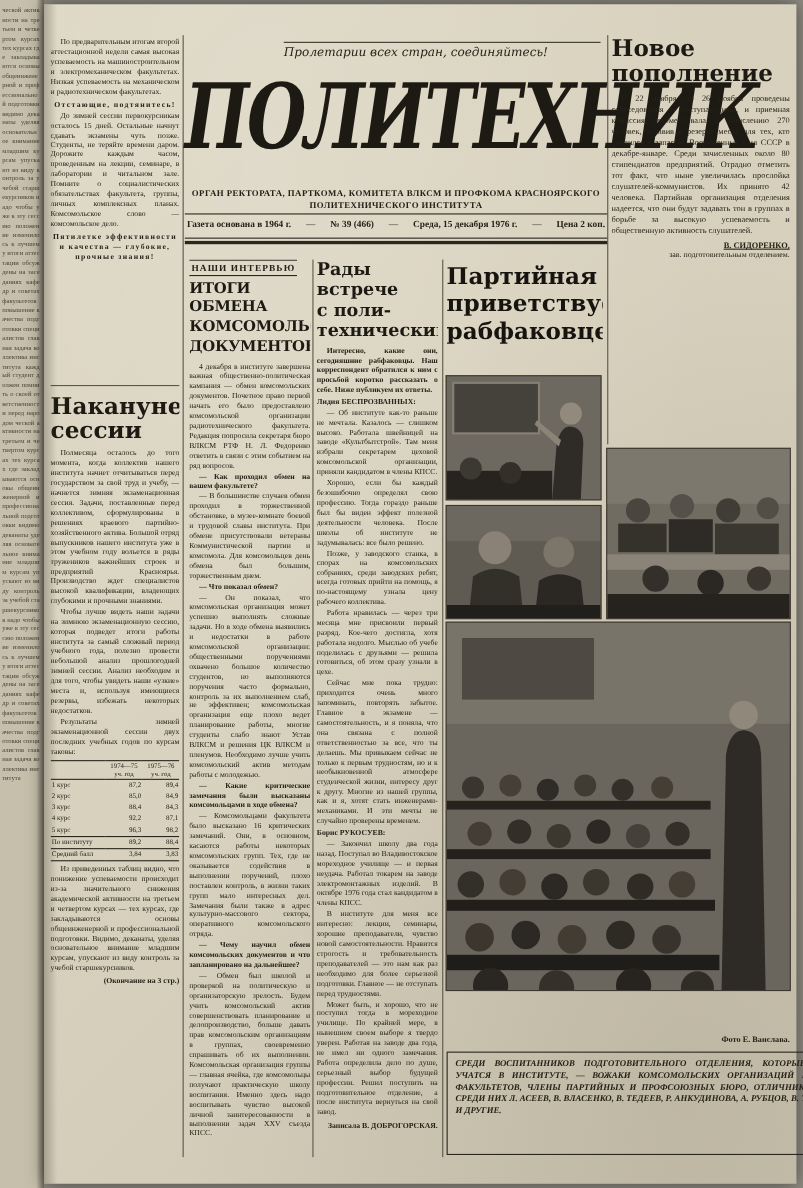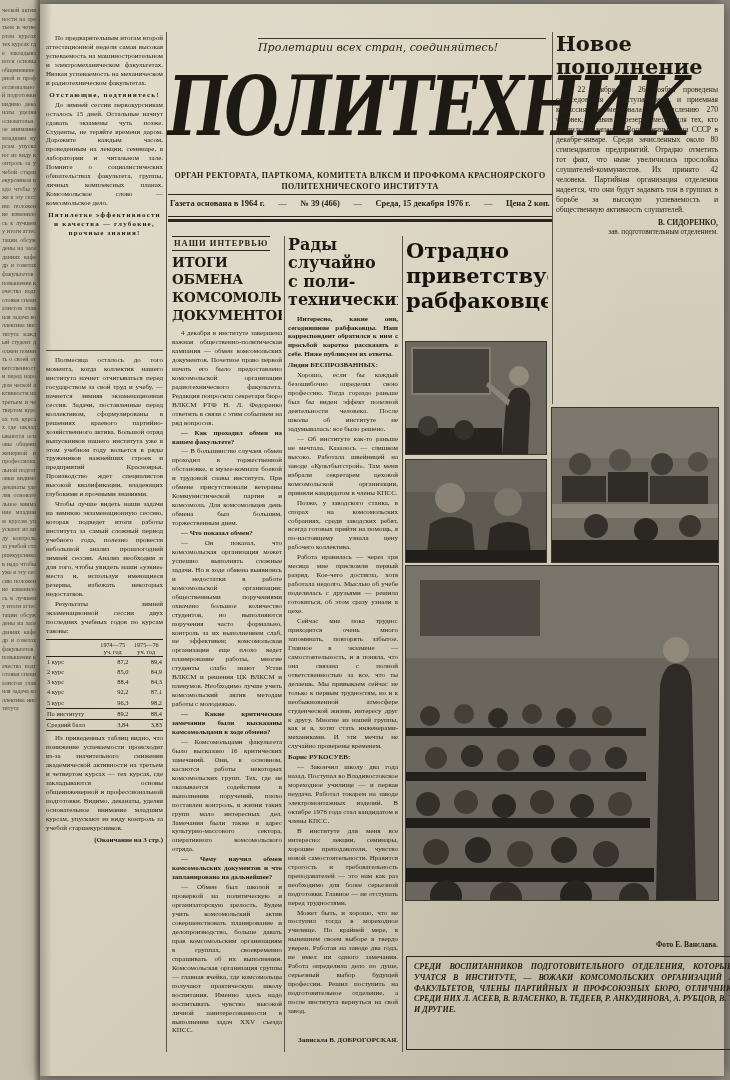--- a/index.html
+++ b/index.html
@@ -45,38 +45,38 @@
   
   .col{position:absolute;overflow:hidden;}
   .jtext{font-size:7px;line-height:1.28;text-align:justify;}
   .jtext p{text-indent:9px;margin-bottom:1px;}
   .jtext p.noind{text-indent:0;}
   .q{font-weight:bold;}
   .emph{font-weight:bold;text-align:center;text-indent:0!important;letter-spacing:1.2px;margin:3px 0;}
   .boldp{font-weight:bold;}
   .cont{font-weight:bold;text-align:right;text-indent:0!important;margin-top:3px;}
   .speaker{font-weight:bold;text-indent:9px;margin-top:2px;}
-  .byline{font-weight:bold;text-align:right;text-indent:0!important;margin-top:20px;}
+  .byline{font-weight:bold;text-align:right;text-indent:0!important;margin-top:3px;}
 
   
   .h-nakanune{font-family:"DejaVu Serif",serif;font-weight:bold;font-size:21px;line-height:1.05;
     margin:2px 0 6px 0;color:#1d1a14;}
   .kicker{display:inline-block;font-size:8.5px;font-weight:bold;letter-spacing:1px;
     border-top:1px solid #2a261f;border-bottom:1px solid #2a261f;padding:1px 2px;margin-bottom:3px;}
   .h-col2{font-family:"DejaVu Serif",serif;font-weight:bold;font-size:13.5px;line-height:1.3;
     letter-spacing:-.2px;margin-bottom:5px;color:#1d1a14;}
   .h-col3{font-family:"DejaVu Serif",serif;font-weight:bold;font-size:16px;line-height:1.15;
     margin-bottom:5px;color:#1d1a14;}
   .h-col4{font-family:"DejaVu Serif",serif;font-weight:bold;font-size:21px;line-height:1.2;
     color:#17140f;}
   .h-col5{font-family:"DejaVu Serif",serif;font-weight:bold;font-size:21px;line-height:1.1;
     margin-bottom:7px;color:#1d1a14;}
   .col5-text{font-size:7.6px;line-height:1.32;text-align:justify;}
   .col5-text p{text-indent:9px;margin-bottom:2px;}
-  .sig{font-weight:bold;text-align:right;font-size:7.6px;margin-top:3px;}
+  .sig{font-weight:bold;text-align:right;font-size:7.6px;margin-top:3px;text-decoration:underline;}
   .sigrole{text-align:right;font-size:7.2px;}
 
   
   .grades{width:100%;border-collapse:collapse;font-size:6.4px;margin:3px 0 3px 0;
     border-top:1px solid #2a261f;border-bottom:1px solid #2a261f;}
   .grades td{padding:1px 1px;text-align:right;vertical-align:bottom;}
   .grades td.lbl{text-align:left;}
   .grades tr.ghead td{text-align:center;border-bottom:1px solid #2a261f;font-size:6.2px;line-height:1.15;}
   .grades tr.sum td{border-top:1px solid #2a261f;}
 
@@ -122,20 +122,24 @@
   </div>
 
   <div class="col jtext" style="left:6px;top:30px;width:117px;height:312px;">
     <p>По предварительным итогам второй аттестационной недели самая высокая успеваемость на машиностроительном и электромеханическом факультетах. Низкая успеваемость на механическом и радиотехническом факультетах.</p>
     <p class="emph">Отстающие, подтянитесь!</p>
     <p>До зимней сессии первокурсникам осталось 15 дней. Остальные начнут сдавать экзамены чуть позже. Студенты, не теряйте времени даром. Дорожите каждым часом, проведенным на лекции, семинаре, в лаборатории и читальном зале. Помните о социалистических обязательствах факультета, группы, личных комплексных планах. Комсомольское слово — комсомольское дело.</p>
     <p class="emph">Пятилетке эффективности и качества — глубокие, прочные знания!</p>
   </div>
 
   <div class="col jtext" style="left:6px;top:352px;width:117px;height:696px;">
+    <div class="h-nakanune">
+      <span>Накануне</span><br>
+      <span>сессии</span>
+    </div>
     <p>Полмесяца осталось до того момента, когда коллектив нашего института начнет отчитываться перед государством за свой труд и учебу, — начнется зимняя экзаменационная сессия. Задачи, поставленные перед коллективом, сформулированы в решениях краевого партийно-хозяйственного актива. Большой отряд выпускников нашего института уже в этом учебном году вольется в ряды тружеников важнейших строек и предприятий Красноярья. Производство ждет специалистов высокой квалификации, владеющих глубокими и прочными знаниями.</p>
     <p>Чтобы лучше видеть наши задачи на зимнюю экзаменационную сессию, которая подведет итоги работы института за самый сложный период учебного года, полезно провести небольшой анализ прошлогодней зимней сессии. Анализ необходим и для того, чтобы увидеть наши «узкие» места и, используя имеющиеся резервы, избежать некоторых недостатков.</p>
     <p>Результаты зимней экзаменационной сессии двух последних учебных годов по курсам таковы:</p>
     <table class="grades">
       <tbody>
           <tr class="ghead">
         <td class="lbl"></td>
         <td><span>1974—75</span><br><span>уч. год</span></td>
         <td><span>1975—76</span><br><span>уч. год</span></td>
       </tr>
@@ -189,40 +193,40 @@
     <p class="q">— Что показал обмен?</p>
     <p>— Он показал, что комсомольская организация может успешно выполнять сложные задачи. Но в ходе обмена выявились и недостатки в работе комсомольской организации: общественными поручениями охвачено большое количество студентов, но выполняются поручения часто формально, контроль за их выполнением слаб, не эффективен; комсомольская организация еще плохо ведет планирование работы, многие студенты слабо знают Устав ВЛКСМ и решения ЦК ВЛКСМ и пленумов. Необходимо лучше учить комсомольский актив методам работы с молодежью.</p>
     <p class="q">— Какие критические замечания были высказаны комсомольцами в ходе обмена?</p>
     <p>— Комсомольцами факультета было высказано 16 критических замечаний. Они, в основном, касаются работы некоторых комсомольских групп. Тех, где не оказывается содействия в выполнении поручений, плохо поставлен контроль, в жизни таких групп мало интересных дел. Замечания были также в адрес культурно-массового сектора, оперативного комсомольского отряда.</p>
     <p class="q">— Чему научил обмен комсомольских документов и что запланировано на дальнейшее?</p>
     <p>— Обмен был школой и проверкой на политическую и организаторскую зрелость. Будем учить комсомольский актив совершенствовать планирование и делопроизводство, больше давать прав комсомольским организациям в группах, своевременно спрашивать об их выполнении. Комсомольская организация группы — главная ячейка, где комсомольцы получают практическую школу воспитания. Именно здесь надо воспитывать чувство высокой личной заинтересованности в выполнении задач XXV съезда КПСС.</p>
   </div>
 
   <div class="col jtext" style="left:248px;top:232px;width:110px;height:816px;">
     <div class="h-col3">
-      <span>Рады случайно</span><br>
+      <span>Рады встрече</span><br>
       <span>с поли-</span><br>
       <span>техническим</span>
     </div>
     <p class="boldp">Интересно, какие они, сегодняшние рабфаковцы. Наш корреспондент обратился к ним с просьбой коротко рассказать о себе. Ниже публикуем их ответы.</p>
     <p class="speaker noind">Лидия БЕСПРОЗВАННЫХ:</p>
+    <p>— Об институте как-то раньше не мечтала. Казалось — слишком высоко. Работала швейницей на заводе «Культбытстрой». Там меня избрали секретарем цеховой комсомольской организации, приняли кандидатом в члены КПСС.</p>
     <p>Хорошо, если бы каждый безошибочно определял свою профессию. Тогда гораздо раньше был бы виден эффект полезной деятельности человека. После школы об институте не задумывалась: все было решено.</p>
-    <p>— Об институте как-то раньше не мечтала. Казалось — слишком высоко. Работала швейницей на заводе «Культбытстрой». Там меня избрали секретарем цеховой комсомольской организации, приняли кандидатом в члены КПСС.</p>
     <p>Позже, у заводского станка, в спорах на комсомольских собраниях, среди заводских ребят, всегда готовых прийти на помощь, я по-настоящему узнала цену рабочего коллектива.</p>
     <p>Работа нравилась — через три месяца мне присвоили первый разряд. Кое-чего достигла, хотя работала недолго. Мыслью об учебе поделилась с друзьями — решила готовиться, об этом сразу узнали в цехе.</p>
     <p>Сейчас мне пока трудно: приходится очень много запоминать, повторять забытое. Главное в экзамене — самостоятельность, и я поняла, что она связана с полной ответственностью за все, что ты делаешь. Мы привыкаем сейчас не только к первым трудностям, но и к необыкновенной атмосфере студенческой жизни, интересу друг к другу. Многие из нашей группы, как и я, хотят стать инженерами-механиками. И эти мечты не случайно проверены временем.</p>
     <p class="speaker noind">Борис РУКОСУЕВ:</p>
     <p>— Закончил школу два года назад. Поступал во Владивостокское мореходное училище — и первая неудача. Работал токарем на заводе электромонтажных изделий. В октябре 1976 года стал кандидатом в члены КПСС.</p>
     <p>В институте для меня все интересно: лекции, семинары, хорошие преподаватели, чувство новой самостоятельности. Нравится строгость и требовательность преподавателей — это нам как раз необходимо для более серьезной подготовки. Главное — не отступать перед трудностями.</p>
     <p>Может быть, и хорошо, что не поступил тогда в мореходное училище. По крайней мере, в нынешнем своем выборе я твердо уверен. Работая на заводе два года, не имел ни одного замечания. Работа определила дело по душе, серьезный выбор будущей профессии. Решил поступить на подготовительное отделение, а после института вернуться на свой завод.</p>
     <p class="byline">Записала В. ДОБРОГОРСКАЯ.</p>
   </div>
 
   <div class="col h-col4" style="left:366px;top:234px;width:142px;height:100px;">
-    <span>Отрадно</span><br>
+    <span>Партийная</span><br>
     <span>приветствует</span><br>
     <span>рабфаковцев</span>
   </div>
 
   <div class="col col5-text" style="left:516px;top:28px;width:162px;height:372px;">
     <div class="h-col5">
       <span>Новое</span><br>
       <span>пополнение</span>
     </div>
     <p>С 22 ноября по 26 ноября проведены собеседования с поступающими, и приемная комиссия рекомендовала к зачислению 270 человек, оставив в резерве места для тех, кто уволился в запас из Вооруженных Сил СССР в декабре-январе. Среди зачисленных около 80 стипендиатов предприятий. Отрадно отметить тот факт, что ныне увеличилась прослойка слушателей-коммунистов. Их принято 42 человека. Партийная организация отделения надеется, что они будут задавать тон в группах в борьбе за высокую успеваемость и общественную активность слушателей.</p>

